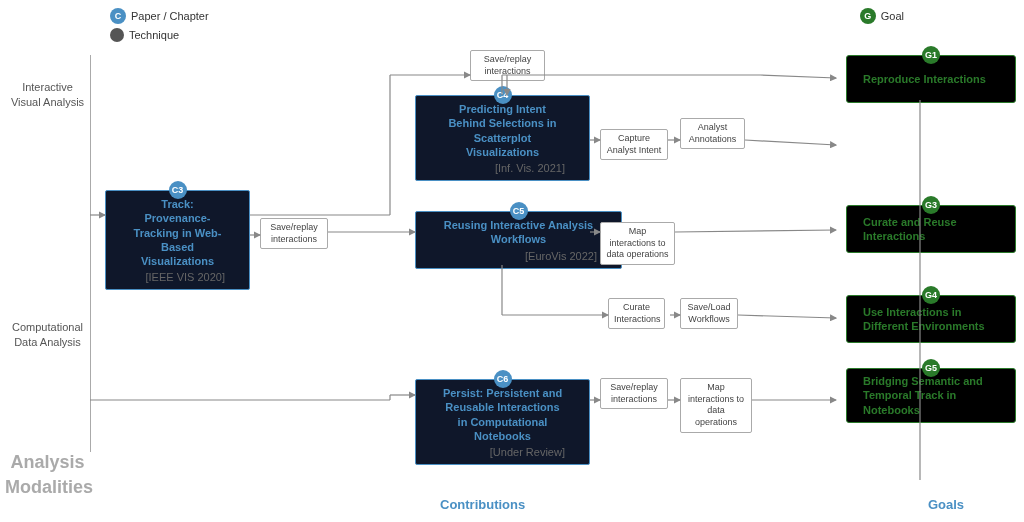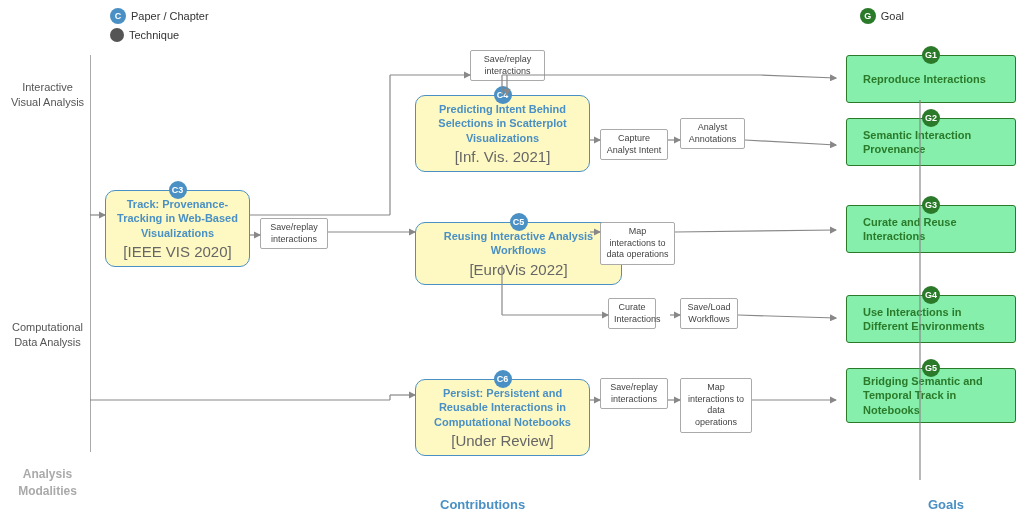--- a/index.html
+++ b/index.html
@@ -69,35 +69,36 @@
       top: 55px;
       bottom: 70px;
       width: 1px;
       background: #aaa;
     }
 
     
     .contrib-box {
       position: absolute;
       border: 1.5px solid #4a90c4;
-      border-radius: 10px;
-      background: #fef9c3;
-      padding: 6px 4px;
+      border-radius: 2px;
+      background: #0f172a;
+      padding: 6px 24px;
       text-align: center;
     }
     .contrib-box .box-title {
       color: #4a90c4;
       font-weight: bold;
       font-size: 11px;
       line-height: 1.3;
     }
     .contrib-box .box-ref {
       color: #666;
-      font-size: 15px;
+      font-size: 11px;
       margin-top: 3px;
+      text-align: right;
     }
     .contrib-badge {
       position: absolute;
       top: -10px;
       left: 50%;
       transform: translateX(-50%);
       width: 18px; height: 18px;
       border-radius: 50%;
       background: #4a90c4;
       color: white;
@@ -105,21 +106,21 @@
       display: flex; align-items: center; justify-content: center;
       font-weight: bold;
     }
 
     
     .goal-box {
       position: absolute;
       right: 8px;
       border: 1.5px solid #2a7a2a;
       border-radius: 3px;
-      background: #86efac;
+      background: #000000;
       padding: 5px 8px 5px 16px;
       text-align: left;
       min-height: 48px;
       display: flex;
       align-items: center;
     }
     .goal-box .goal-text {
       color: #2a7a2a;
       font-weight: bold;
       font-size: 11px;
@@ -221,37 +222,37 @@
   </div>
 
   <div class="vert-line-left"></div>
 
   <div class="modality-label" style="top:80px; width:85px; line-height:1.4;">
     <span>Interactive<br>Visual Analysis</span>
   </div>
   <div class="modality-label" style="top:320px; width:85px; line-height:1.4;">
     <span>Computational<br>Data Analysis</span>
   </div>
-  <div class="modality-label" style="bottom:22px; width:85px; line-height:1.4; color:#aaa; font-weight:bold; font-size:12px;">
+  <div class="modality-label" style="bottom:22px; width:85px; line-height:1.4; color:#aaa; font-weight:bold; font-size:18px;">
     <span>Analysis<br>Modalities</span>
   </div>
 
   <div class="contrib-box" style="left:105px; top:190px; width:145px;">
     <div class="contrib-badge">C3</div>
     <div class="box-title">Track: Provenance-Tracking in Web-Based Visualizations</div>
     <div class="box-ref">[IEEE VIS 2020]</div>
   </div>
 
   <div class="contrib-box" style="left:415px; top:95px; width:175px;">
     <div class="contrib-badge">C4</div>
     <div class="box-title">Predicting Intent Behind Selections in Scatterplot Visualizations</div>
     <div class="box-ref">[Inf. Vis. 2021]</div>
   </div>
 
-  <div class="contrib-box" style="left:415px; top:222px; width:207px;">
+  <div class="contrib-box" style="left:415px; top:211px; width:207px;">
     <div class="contrib-badge">C5</div>
     <div class="box-title">Reusing Interactive Analysis Workflows</div>
     <div class="box-ref">[EuroVis 2022]</div>
   </div>
 
   <div class="contrib-box" style="left:415px; top:355px; width:175px;margin-top:24px;">
     <div class="contrib-badge">C6</div>
     <div class="box-title">Persist: Persistent and Reusable Interactions in Computational Notebooks</div>
     <div class="box-ref">[Under Review]</div>
   </div>
@@ -274,21 +275,21 @@
   <div class="step-box" style="left:260px; top:218px; width:68px;">
     <span>Save/replay
 interactions</span>
   </div>
 
   <div class="step-box" style="left:600px; top:222px; width:75px;">
     <span>Map interactions
 to data operations</span>
   </div>
 
-  <div class="step-box" style="left:608px; top:298px; width:48px;">
+  <div class="step-box" style="left:608px; top:298px; width:57px;">
     <span>Curate
 Interactions</span>
   </div>
 
   <div class="step-box" style="left:680px; top:298px; width:58px;">
     <span>Save/Load
 Workflows</span>
   </div>
 
   <div class="step-box" style="left:600px; top:378px; width:68px;">
@@ -299,24 +300,20 @@
   <div class="step-box" style="left:680px; top:378px; width:72px;">
     <span>Map interactions
 to data operations</span>
   </div>
 
   <div class="goal-box" style="top:55px; right:8px; width:170px;">
     <div class="goal-badge">G1</div>
     <span class="goal-text">Reproduce Interactions</span>
   </div>
 
-  <div class="goal-box" style="top:118px; right:8px; width:170px;">
-    <div class="goal-badge">G2</div>
-    <span class="goal-text">Semantic Interaction Provenance</span>
-  </div>
 
   <div class="goal-box" style="top:205px; right:8px; width:170px;">
     <div class="goal-badge">G3</div>
     <span class="goal-text">Curate and Reuse Interactions</span>
   </div>
 
   <div class="goal-box" style="top:295px; right:8px; width:170px;">
     <div class="goal-badge">G4</div>
     <span class="goal-text">Use Interactions in Different Environments</span>
   </div>

